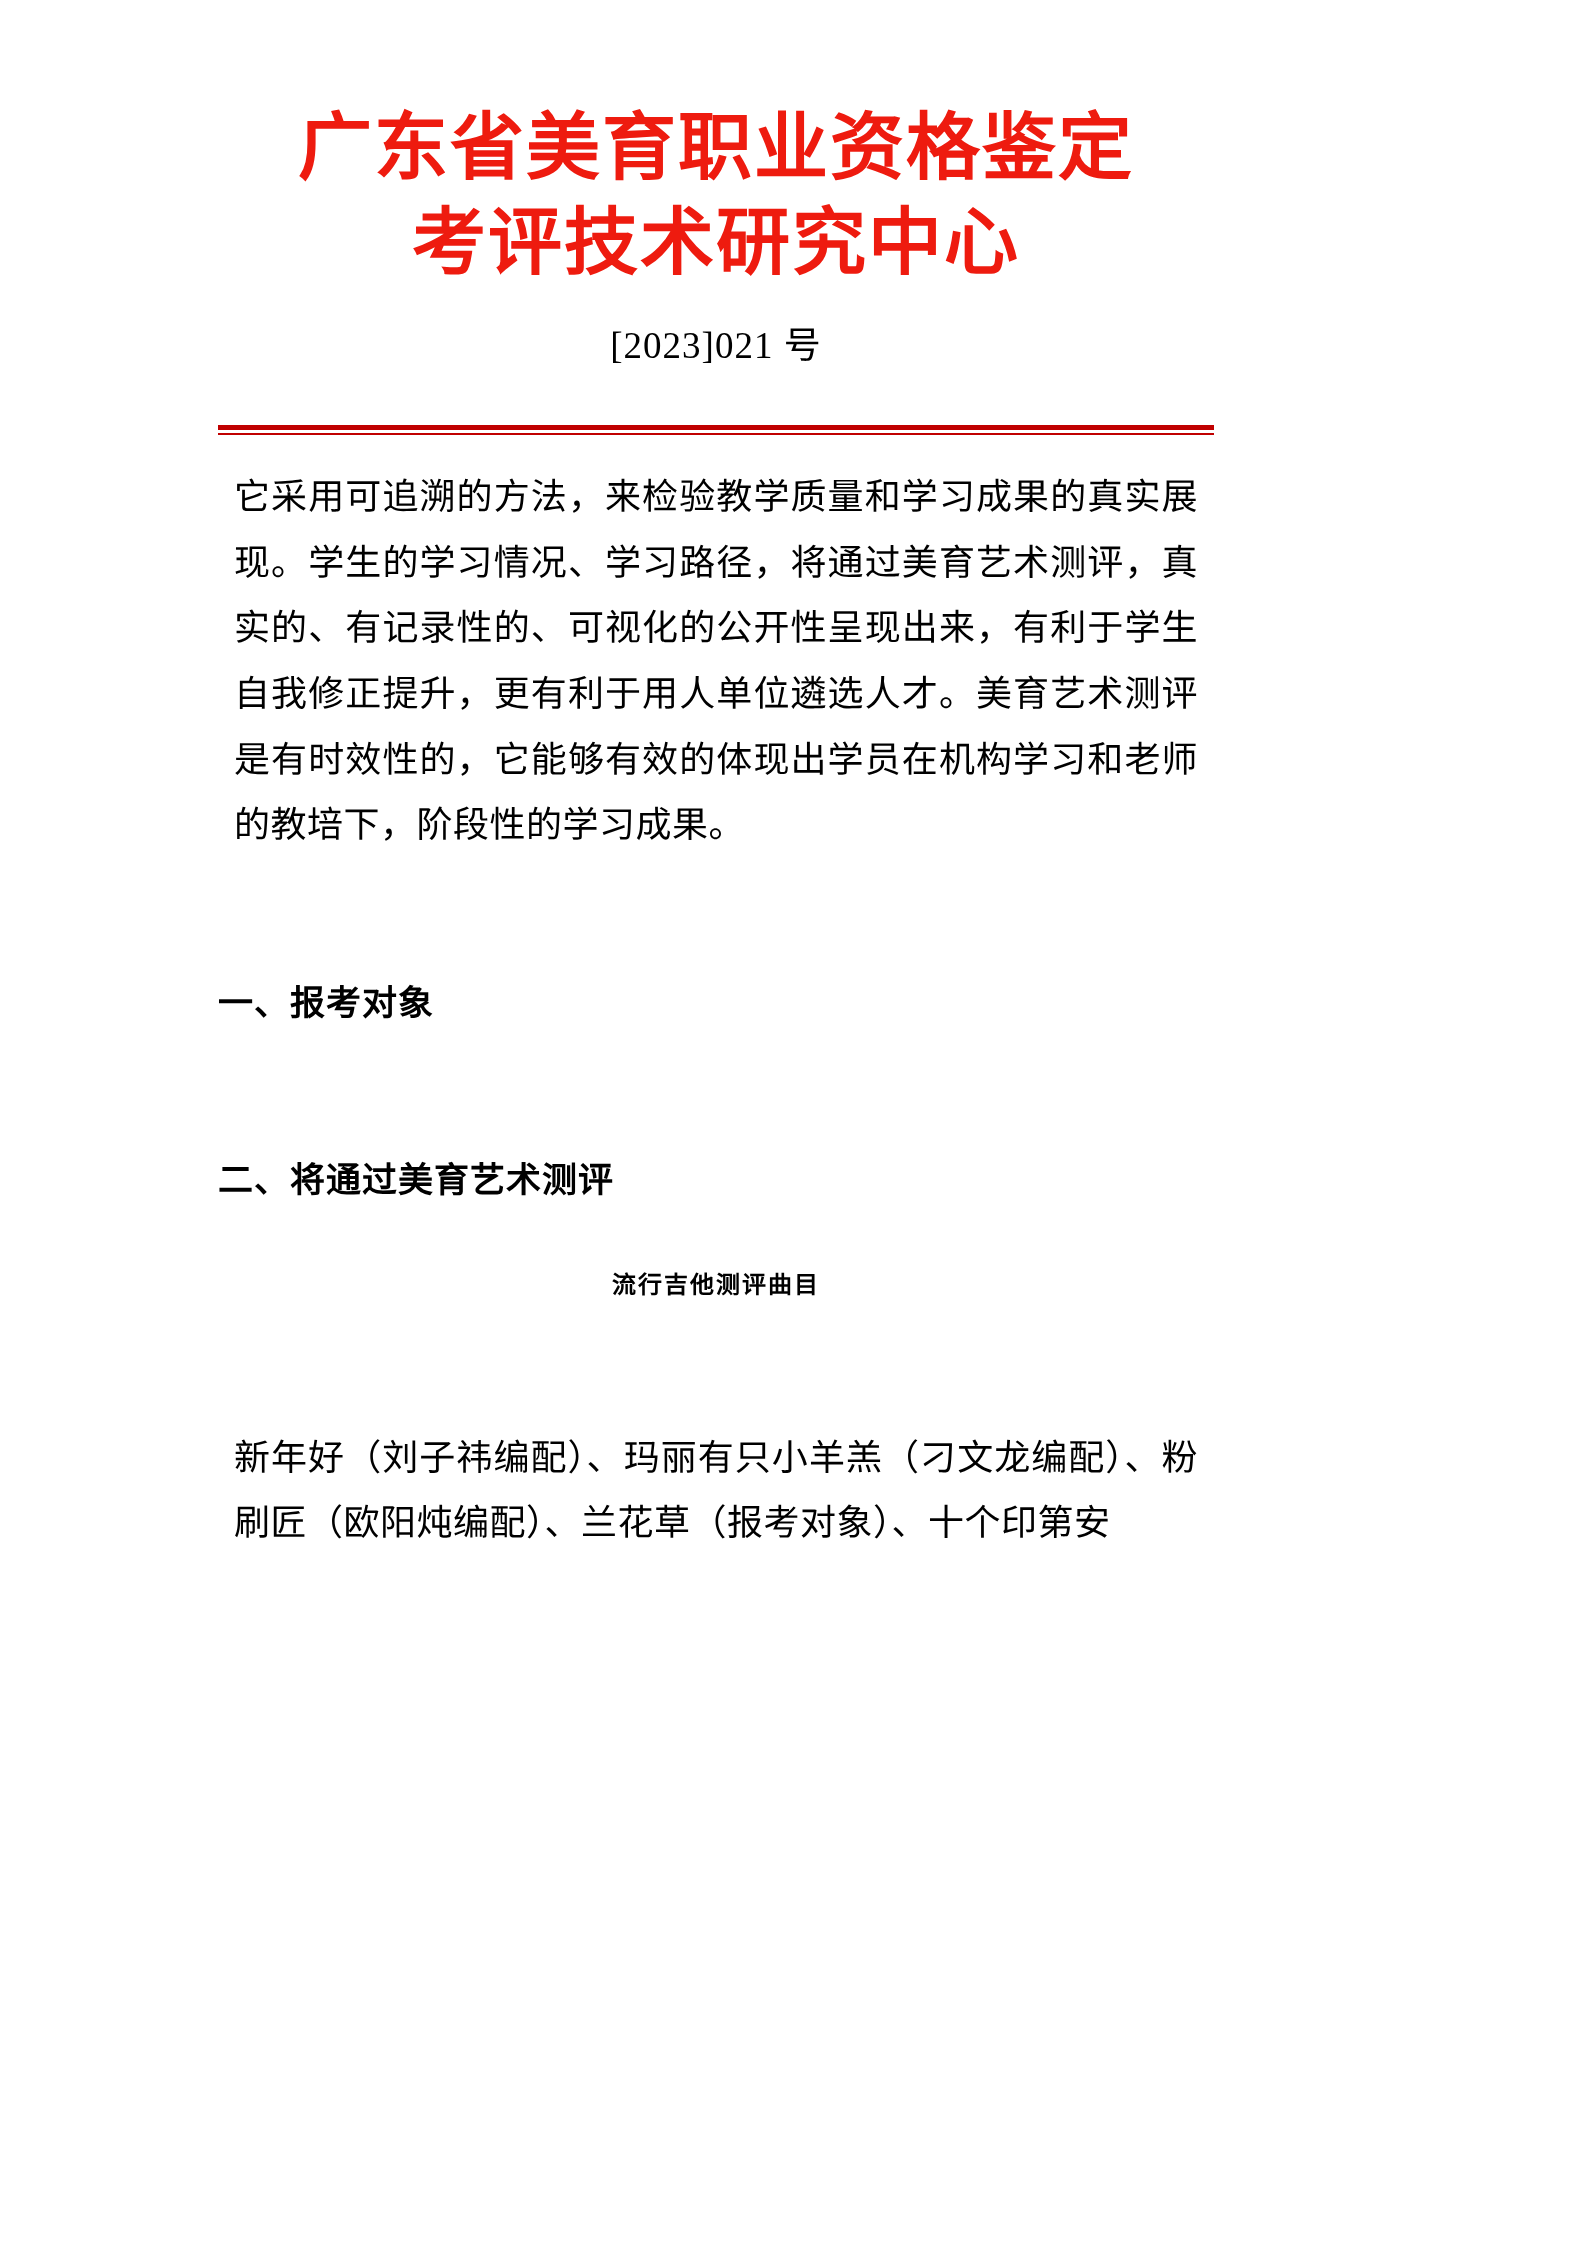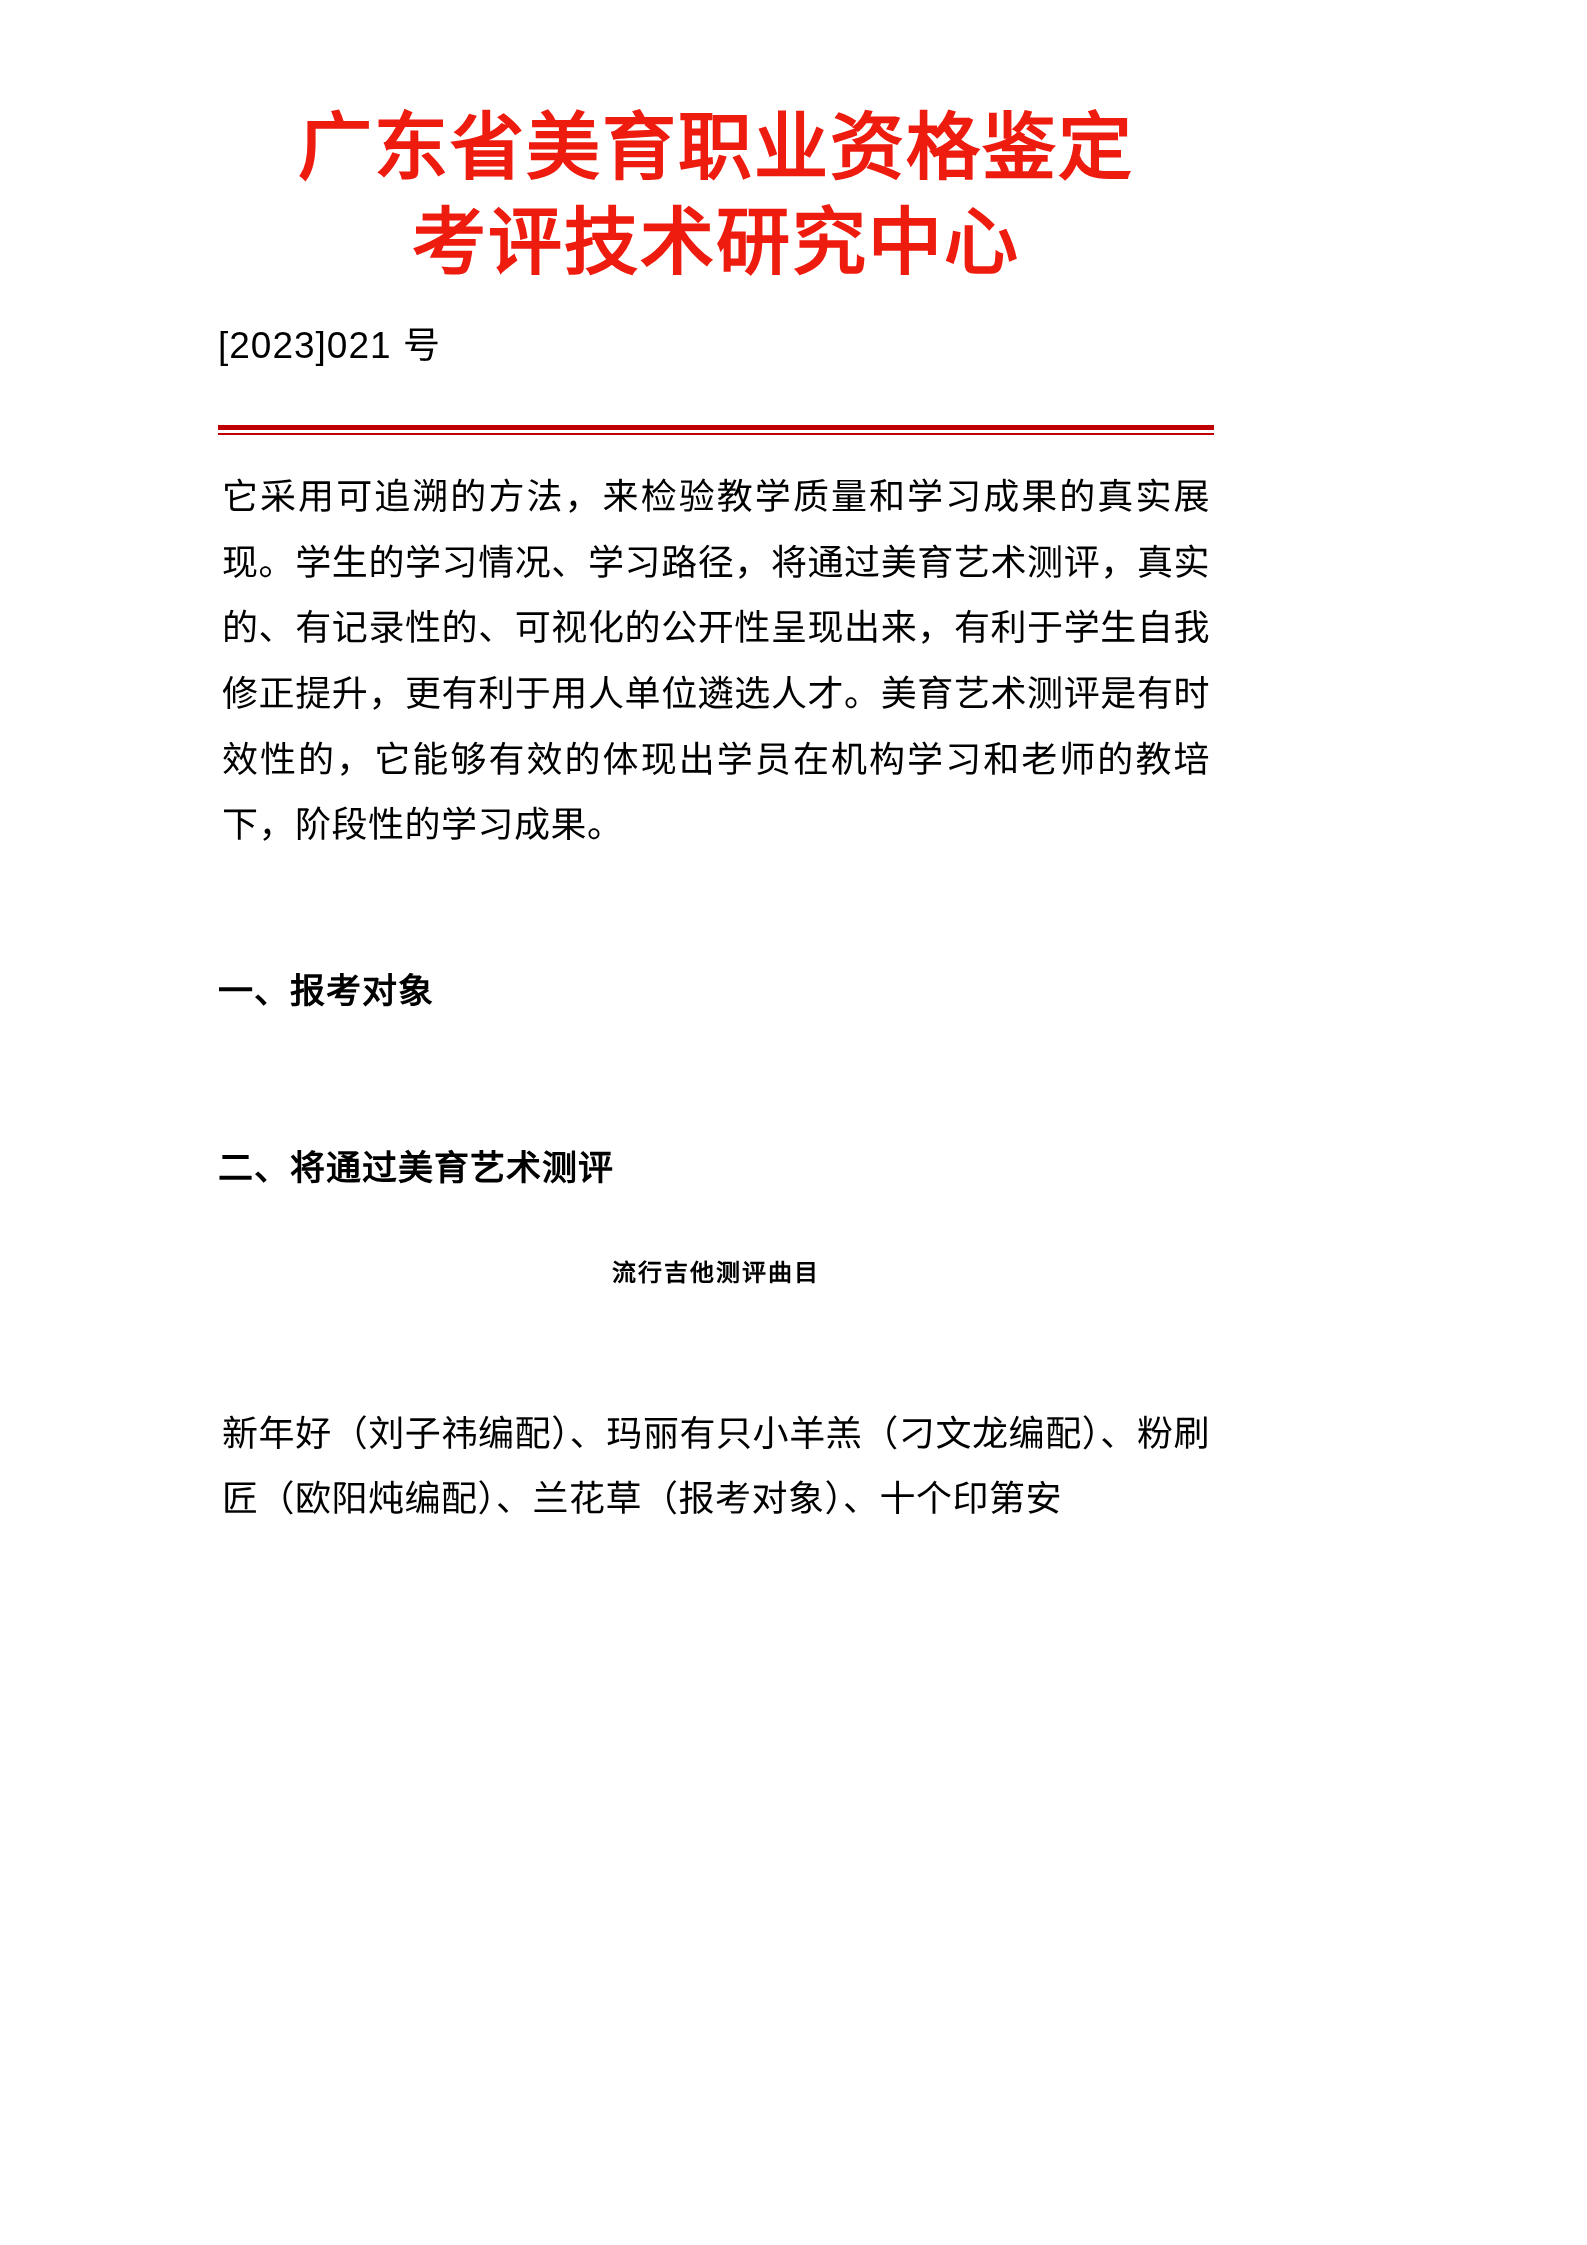--- a/index.html
+++ b/index.html
@@ -29,25 +29,25 @@
     line-height: 1.28;
     letter-spacing: 2px;
     margin: 0;
     padding-top: 10px;
   }
   .doc-title .line {
     display: block;
     white-space: nowrap;
   }
   .doc-number {
-    text-align: left;
+    text-align: center;
     font-size: 37px;
     margin-top: 26px;
     letter-spacing: 1px;
-    font-family: Liberation Sans, sans-serif;
+    font-family: Liberation Serif, serif;
   }
   .rule-wrap {
     margin-top: 56px;
     margin-bottom: 30px;
   }
   .rule-thick {
     height: 5px;
     background: #c00000;
     width: 100%;
   }
@@ -58,21 +58,21 @@
     height: 2px;
     background: #c00000;
     width: 100%;
   }
   .body-text {
     font-size: 36px;
     line-height: 1.82;
     text-align: justify;
     text-justify: inter-ideograph;
     letter-spacing: 0.5px;
-    margin: 4px;
+    margin: 16px;
   }
   .indent {
     text-indent: 2em;
   }
   .section-heading {
     font-size: 35px;
     font-weight: bold;
     line-height: 1.8;
     margin: 0;
     letter-spacing: 1px;

